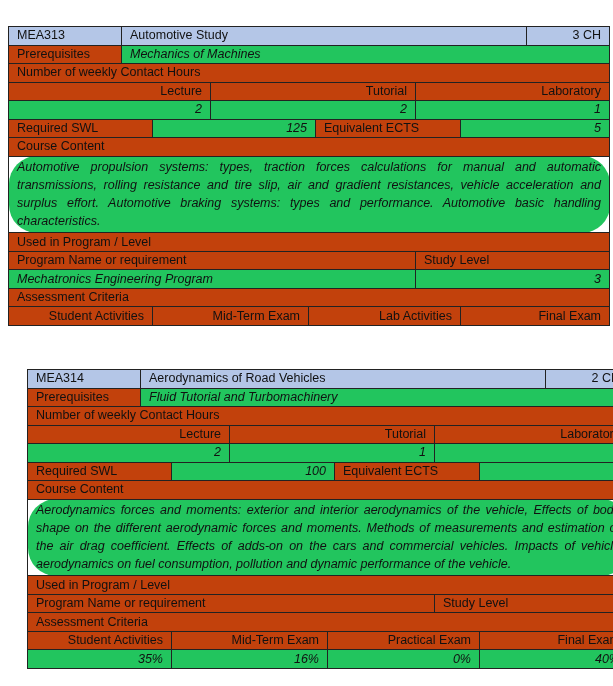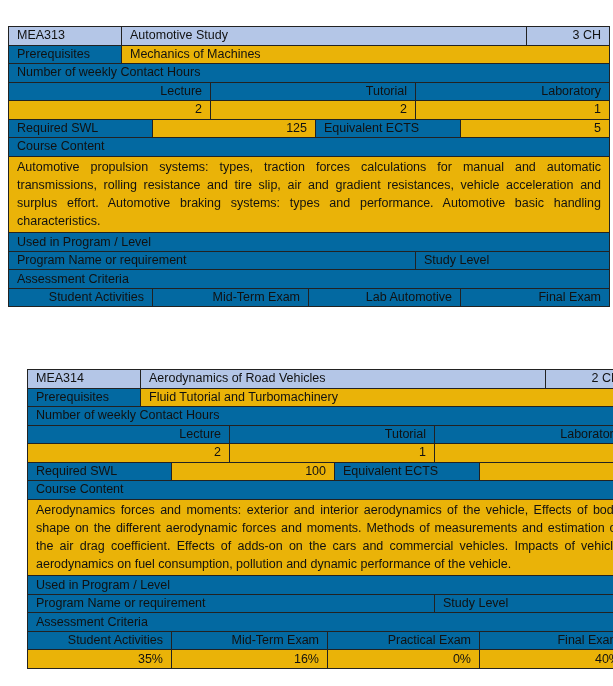--- a/index.html
+++ b/index.html
@@ -1,24 +1,24 @@
 <!DOCTYPE html>
 <html><head>
 <meta charset="utf-8">
 <style>
   html, body { margin:0; padding:0; background:#ffffff; }
   body { width:613px; height:686px; position:relative; font-family:"Liberation Sans", sans-serif; font-size:12.5px; color:#111; }
   .course { position:absolute; left:8px; width:601px; }
   table { border-collapse:collapse; width:601px; table-layout:fixed;margin-top:22px; }
   td { border:1px solid #222; padding:0 8px; height:17.5px; line-height:17px; white-space:nowrap; overflow:hidden; }
   .blue { background:#b4c6e7; }
-  .green { background:#0369a1; }
-  .white { background:#eab308; }
+  .green { background:#c2410c; }
+  .white { background:#22c55e;font-style:italic; }
   .c { text-align:right; }
-  .content { white-space:normal; text-align:justify; line-height:18.2px; padding:1px 8px 2px 8px; height:auto; }
+  .content { white-space:normal; text-align:justify; line-height:18.2px; padding:1px 8px 2px 8px; height:auto;border-radius:28px; }
 </style>
 </head>
 <body>
 
 <div class="course" style="top:4px;">
   <table>
     <colgroup>
       <col style="width:113px">
         <col style="width:31px">
         <col style="width:58px">
@@ -65,26 +65,30 @@
       <td class="white content" colspan="9">Automotive propulsion systems: types, traction forces calculations for manual and automatic transmissions, rolling resistance and tire slip, air and gradient resistances, vehicle acceleration and surplus effort. Automotive braking systems: types and performance. Automotive basic handling characteristics.</td>
     </tr>
     <tr>
       <td class="green" colspan="9">Used in Program / Level</td>
     </tr>
     <tr>
       <td class="green" colspan="6">Program Name or requirement</td>
       <td class="green" colspan="3">Study Level</td>
     </tr>
     <tr>
+      <td class="white" colspan="6">Mechatronics Engineering Program</td>
+      <td class="white c" colspan="3">3</td>
+    </tr>
+    <tr>
       <td class="green" colspan="9">Assessment Criteria</td>
     </tr>
     <tr>
       <td class="green c" colspan="2">Student Activities</td>
       <td class="green c" colspan="2">Mid-Term Exam</td>
-      <td class="green c" colspan="3">Lab Automotive</td>
+      <td class="green c" colspan="3">Lab Activities</td>
       <td class="green c" colspan="2">Final Exam</td>
     </tr>
   </tbody>
     </table>
 </div>
 
 <div class="course" style="top:347px;padding-left:19px;">
   <table>
     <colgroup>
       <col style="width:113px">

